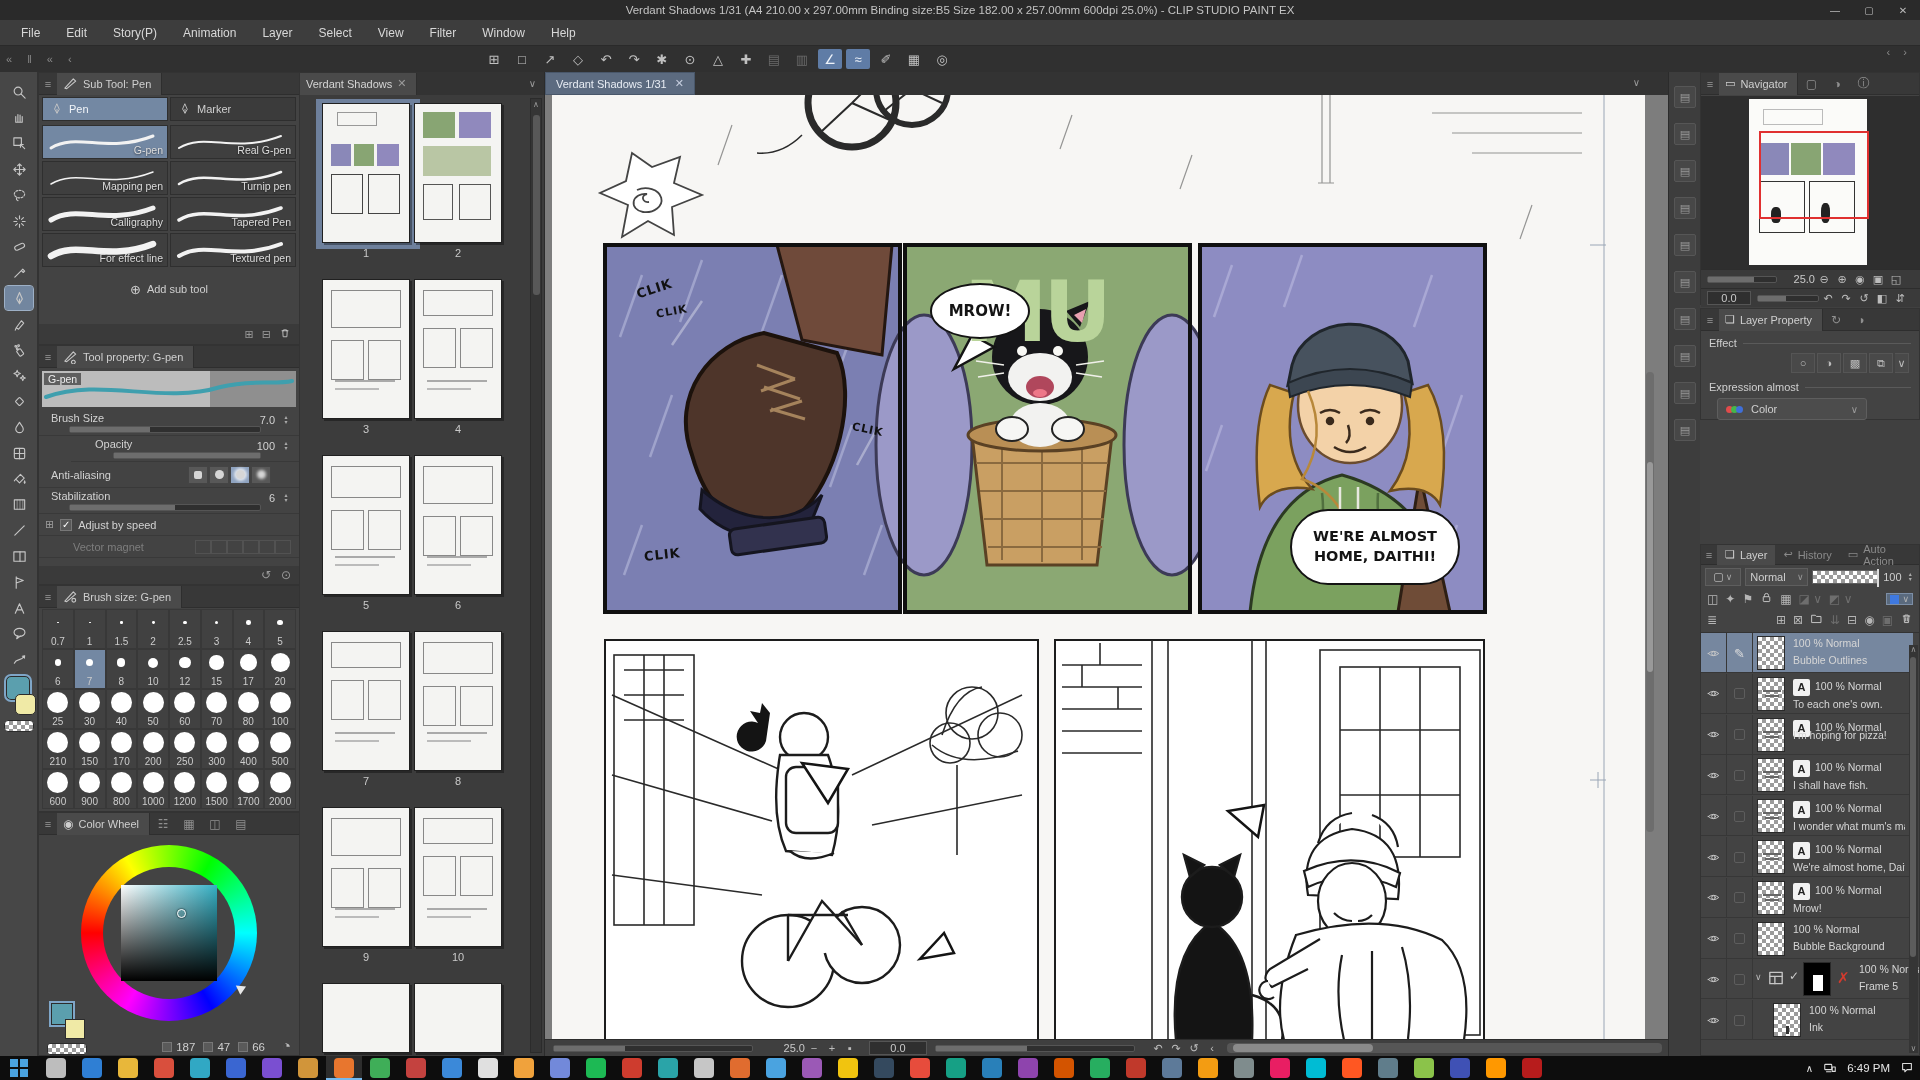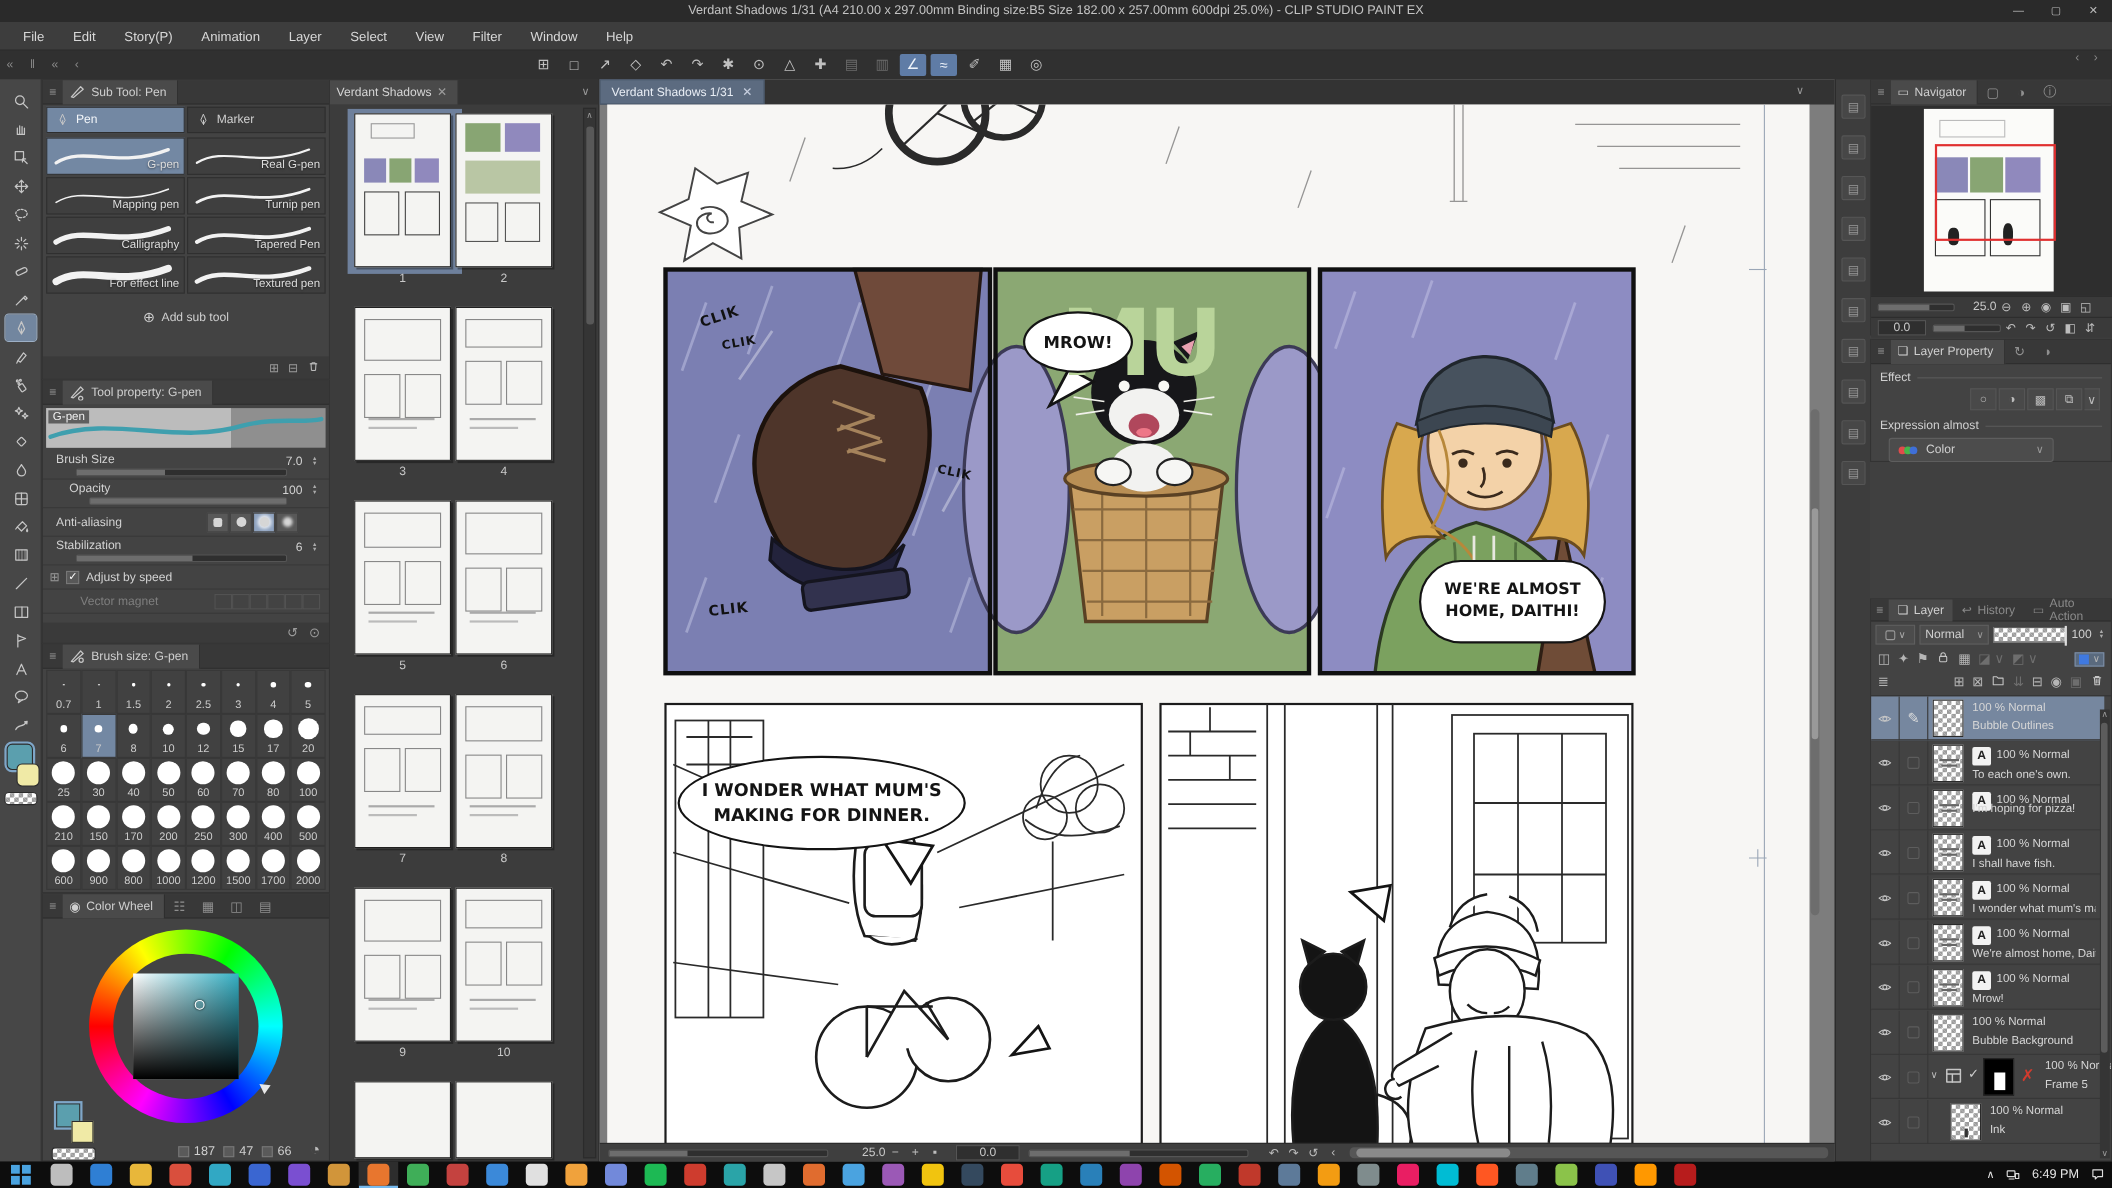--- a/index.html
+++ b/index.html
@@ -397,21 +397,21 @@
     <span style="position:absolute;left:2px;top:2px;background:#5f5f5f;color:#eee;font-size:10.5px;padding:0 4px;">G-pen</span>
   </div>
   <div class="tp-row" style="height:26px;padding:2px 8px 0 12px;">
     <span>Brush Size</span>
     <span style="position:absolute;right:24px;top:4px;">7.0</span>
     <span class="spin" style="position:absolute;right:8px;top:5px;">▴<br>▾</span>
     <div class="slider" style="margin:2px 30px 0 18px;">
         <div class="fill" style="width: 42%;"></div>
       </div>
   </div>
-  <div class="tp-row" style="height:26px;padding:2px 8px 0 24px;">
+  <div class="tp-row" style="height:26px;padding:2px 8px 0 24px;margin-left:32px;">
     <span>Opacity</span>
     <span style="position:absolute;right:24px;top:4px;">100</span>
     <span class="spin" style="position:absolute;right:8px;top:5px;">▴<br>▾</span>
     <div class="slider" style="margin:2px 30px 0 18px;">
         <div class="fill" style="width: 100%;"></div>
       </div>
   </div>
   <div class="tp-row" style="height:26px;display:flex;align-items:center;padding:0 8px 0 12px;">
     <span>Anti-aliasing</span>
     <div style="position:absolute;right:28px;display:flex;gap:1px;">
@@ -1015,24 +1015,20 @@
 
     <span class="abs" style="left:412px;top:168px;font-size:84px;font-weight:bold;color:#b9d49a;letter-spacing:-4px;font-family:'DejaVu Sans',sans-serif;">MU</span>
 
     <div class="bubble" style="left:378px;top:188px;width:100px;height:56px;border-radius:50%;font-size:15px;">
       <span>MROW!</span>
     </div>
     <div class="bubble" style="left:738px;top:414px;width:170px;height:76px;border-radius:38px;font-size:14.5px;">
       <span>WE'RE ALMOST</span>
         <span>HOME, DAITHI!</span>
     </div>
-    <div class="bubble" style="left:64px;top:592px;width:262px;height:86px;border-radius:50%;font-size:16px;">
-      <span>I WONDER WHAT MUM'S</span>
-        <span>MAKING FOR DINNER.</span>
-    </div>
     <span class="sfx" style="left:84px;top:186px;transform:rotate(-18deg);">CLIK</span>
     <span class="sfx" style="left:104px;top:210px;transform:rotate(-10deg);font-size:11px;">CLIK</span>
     <span class="sfx" style="left:300px;top:328px;transform:rotate(12deg);font-size:11px;">CLIK</span>
     <span class="sfx" style="left:92px;top:452px;transform:rotate(-6deg);">CLIK</span>
   </div>
 
   <div style="position:absolute;right:14px;top:300px;width:8px;height:460px;background:#6d6d6d;border-radius:4px;">
     <div style="position:absolute;left:1px;top:90px;width:6px;height:210px;background:#999;border-radius:3px;"></div>
   </div>
 

